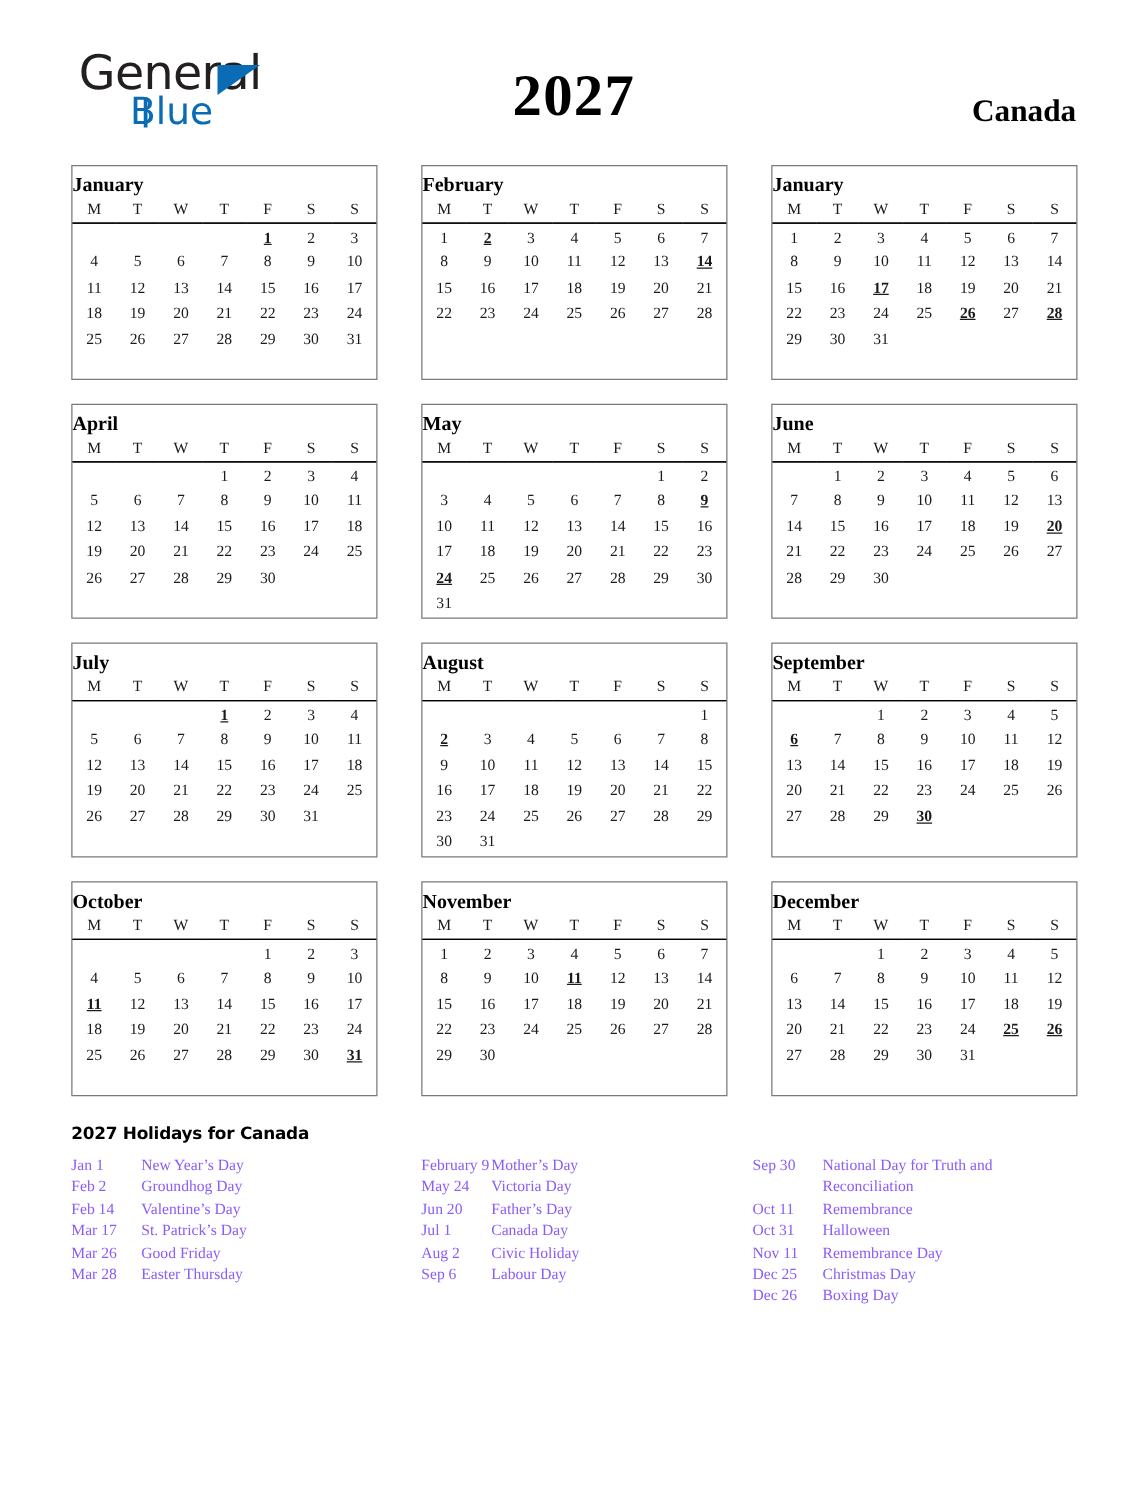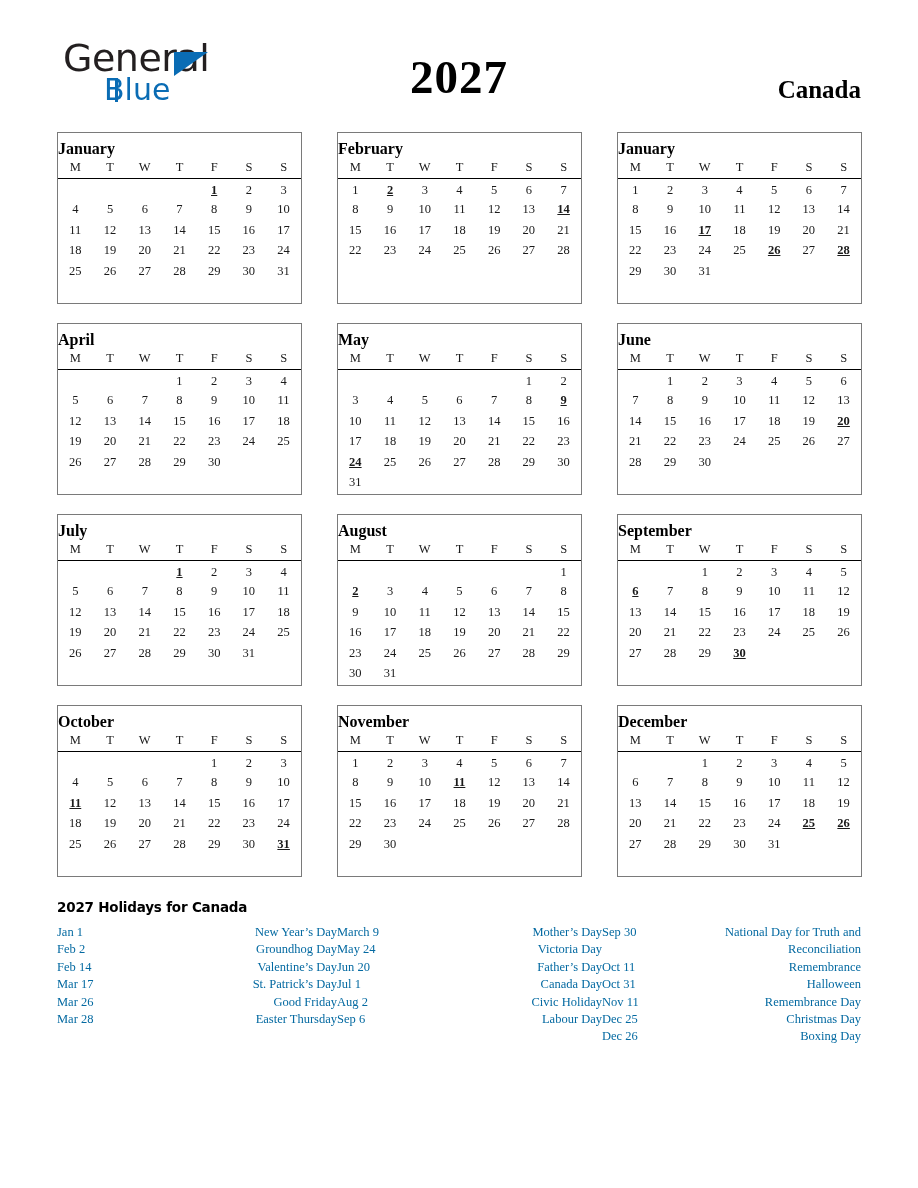--- a/index.html
+++ b/index.html
@@ -156,29 +156,28 @@
     display: grid;
     grid-template-columns: 280px 265px 259px;
     align-items: start;
   }
   .hcol { }
   .hrow {
     display: flex;
     font-size: 12.5px;
     line-height: 17.4px;
     font-family: "Liberation Serif", serif;
-    color: #0369a1;
+    color: #8b5cf6;
   }
   .hdate {
     width: 56px;
     flex: 0 0 56px;
   }
   .hname {
     flex: 1 1 auto;
-    text-align: right;
   }
 </style>
 </head>
 <body>
 
 <div class="page">
 
   <div class="header">
     <div class="logo">
       <span class="logo-general">General</span>
@@ -1081,21 +1080,21 @@
             <span class="hdate">Mar 26</span>
             <span class="hname">Good Friday</span>
           </div>
           <div class="hrow">
             <span class="hdate">Mar 28</span>
             <span class="hname">Easter Thursday</span>
           </div>
         </div>
         <div class="hcol">
           <div class="hrow">
-            <span class="hdate">March 9</span>
+            <span class="hdate">February 9</span>
             <span class="hname">Mother’s Day</span>
           </div>
           <div class="hrow">
             <span class="hdate">May 24</span>
             <span class="hname">Victoria Day</span>
           </div>
           <div class="hrow">
             <span class="hdate">Jun 20</span>
             <span class="hname">Father’s Day</span>
           </div>

